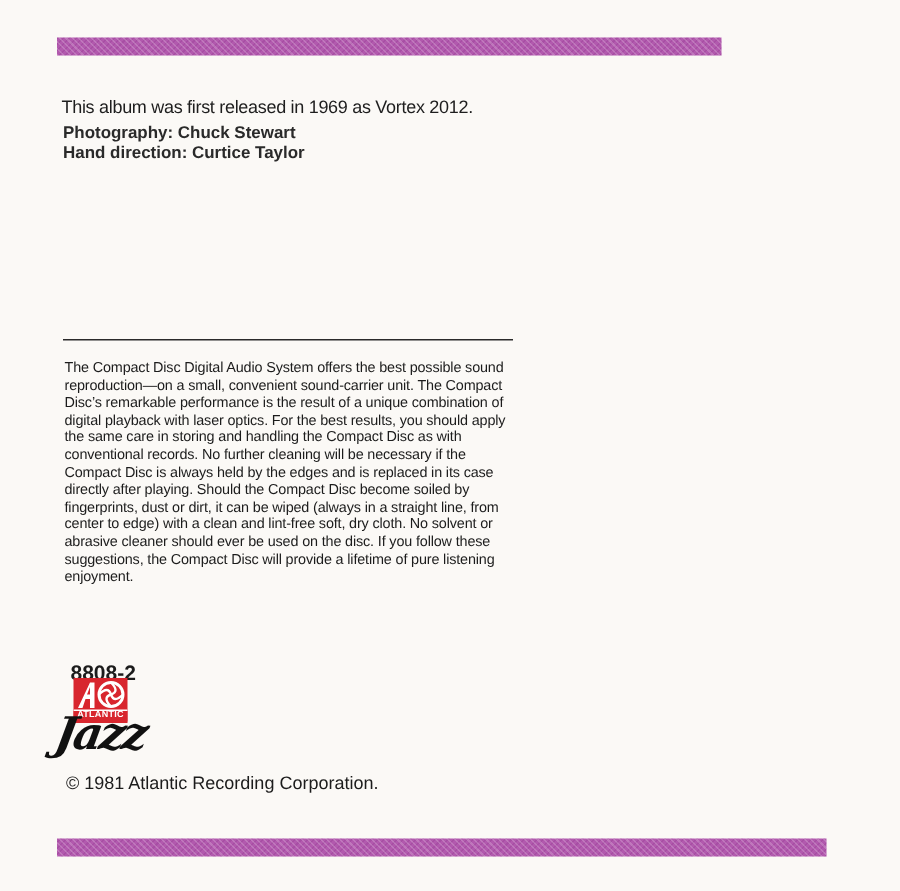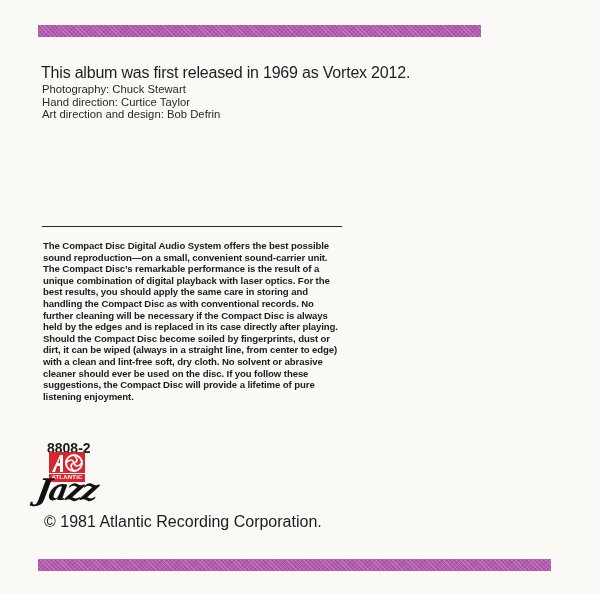--- a/index.html
+++ b/index.html
@@ -12,37 +12,36 @@
     .bar {
       position: absolute; height: 12px;
       background-color: #b25aae;
       background-image: repeating-linear-gradient(45deg, rgba(255,255,255,0.18) 0 1px, transparent 1px 3px),
                         repeating-linear-gradient(-45deg, rgba(120,30,120,0.18) 0 1px, transparent 1px 3px);
     }
     .bar.top { left: 38px; top: 25px; width: 443px; }
     .bar.bottom { left: 38px; top: 559px; width: 513px; }
     .release {
       position: absolute; left: 41px; top: 64px;
-      font-size: 16px; letter-spacing: -0.2px; color: #1e1e1e;
+      font-size: 12px; letter-spacing: -0.2px; color: #1e1e1e;
     }
     .credits {
       position: absolute; left: 42px; top: 83px;
       font-size: 11.3px; line-height: 12.5px; color: #2a2a2a;
-      font-weight: normal;
+      font-weight: bold;
     }
     .credits div { white-space: nowrap; }
     .divider {
       position: absolute; left: 42px; top: 226px; width: 300px; height: 0;
       border-top: 1.5px solid #2a2a2a;
     }
     .cd-text {
       position: absolute; left: 43px; top: 240px; width: 300px;
       font-size: 9.6px; line-height: 11.6px; color: #1c1c1c;
       letter-spacing: -0.1px;
-      font-weight: bold;
     }
     .catalog {
       position: absolute; left: 47px; top: 440px;
       font-size: 14px; font-weight: bold; color: #1c1c1c;
     }
     .logo { position: absolute; left: 33px; top: 450px; width: 80px; height: 70px; }
     .atl-box {
       position: absolute; left: 16px; top: 2px; width: 36px; height: 30px;
       background: #d8262e;
     }
@@ -51,34 +50,33 @@
       font-size: 6px; font-weight: bold; color: #fff; letter-spacing: 0.2px;
       background: #d8262e; border-top: 1px solid #fff; line-height: 7px;
     }
     .jazz-word {
       position: absolute; left: 4px; top: 22px;
       font-family: "DejaVu Serif", serif; font-style: italic; font-weight: bold;
       font-size: 30px; color: #111; letter-spacing: -2px; transform: skewX(-10deg);
     }
     .copyright {
       position: absolute; left: 44px; top: 516px;
-      font-size: 16px; line-height: 12.5px; color: #1c1c1c;
+      font-size: 12px; line-height: 12.5px; color: #1c1c1c;
     }
   </style>
 </head>
 <body>
 
 <div class="bar top"></div>
 
 <div class="release">This album was first released in 1969 as Vortex 2012.</div>
 
 <div class="credits">
   <div>Photography: Chuck Stewart</div>
   <div>Hand direction: Curtice Taylor</div>
-  <div>Art direction and design: Bob Defrin</div>
 </div>
 
 <div class="divider"></div>
 
 <div class="cd-text">The Compact Disc Digital Audio System offers the best possible sound reproduction—on a small, convenient sound-carrier unit. The Compact Disc’s remarkable performance is the result of a unique combination of digital playback with laser optics. For the best results, you should apply the same care in storing and handling the Compact Disc as with conventional records. No further cleaning will be necessary if the Compact Disc is always held by the edges and is replaced in its case directly after playing. Should the Compact Disc become soiled by fingerprints, dust or dirt, it can be wiped (always in a straight line, from center to edge) with a clean and lint-free soft, dry cloth. No solvent or abrasive cleaner should ever be used on the disc. If you follow these suggestions, the Compact Disc will provide a lifetime of pure listening enjoyment.</div>
 
 <div class="catalog">8808-2</div>
 
 <div class="logo">
   <div class="atl-box">

